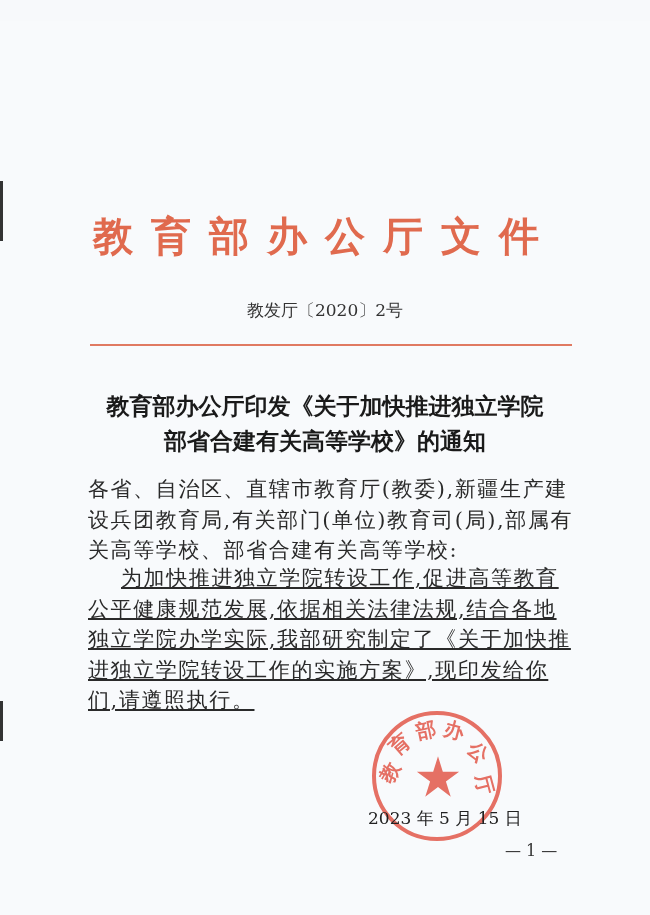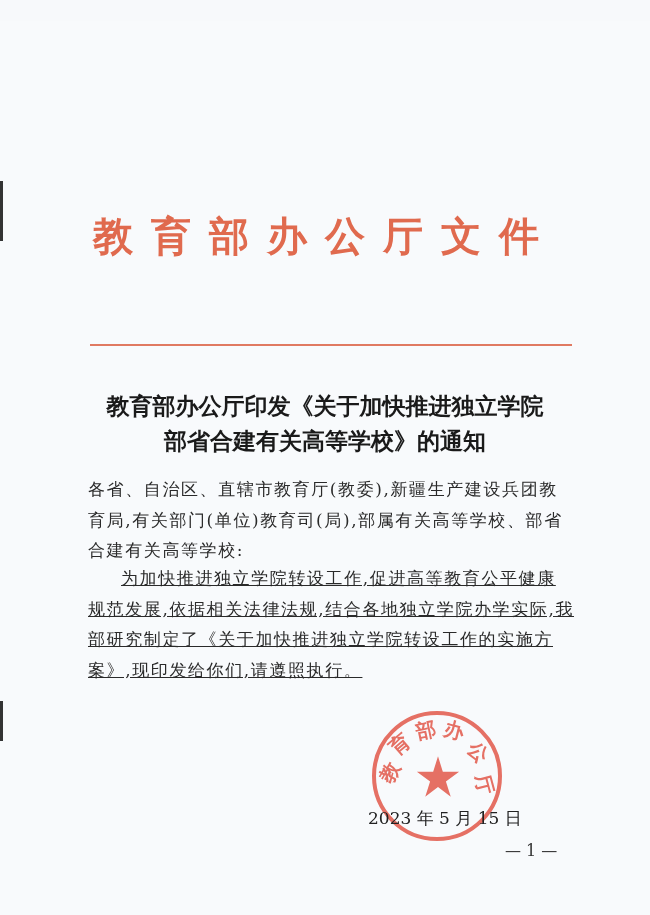--- a/index.html
+++ b/index.html
@@ -19,21 +19,21 @@
   .doc-number {
     position: absolute; top: 278px; left: 0; width: 650px; text-align: center;
     font-size: 17px; color: #333;
   }
   .red-rule { position: absolute; top: 323px; left: 90px; width: 482px; height: 2px; background: #e07a62; }
   .doc-title {
     position: absolute; top: 367px; left: 0; width: 650px; text-align: center;
     font-size: 23px; font-weight: bold; color: #1a1a1a; line-height: 35px;
   }
   .body-text {
-    position: absolute; left: 88px; width: 486px; font-size: 17px;
+    position: absolute; left: 88px; width: 486px; font-size: 21px;
     line-height: 30.5px; color: #2a2a2a; letter-spacing: 1.6px;
   }
   .addressee { top: 453px; }
   .paragraph { top: 542px; text-indent: 33px; text-decoration: underline; }
   .seal {
     position: absolute; left: 372px; top: 690px; width: 130px; height: 130px;
     border: 4px solid #e2584a; border-radius: 50%; box-sizing: border-box; opacity: 0.85;
   }
   .seal-char { position: absolute; color: #e2584a; font-size: 20px; font-weight: bold; }
   .seal-star { position: absolute; left: 40px; top: 40px; width: 44px; height: 44px; }
@@ -48,20 +48,21 @@
   }
 </style>
 </head>
 <body>
 
 <div class="page">
   <div class="edge-mark" style="top:160px;height:60px;"></div>
   <div class="edge-mark" style="top:680px;height:40px;"></div>
 
   <div class="header-title">教育部办公厅文件</div>
+  <div class="doc-number">教发厅〔2020〕2号</div>
   <div class="red-rule"></div>
 
   <div class="doc-title">
     <div>教育部办公厅印发《关于加快推进独立学院</div>
     <div>部省合建有关高等学校》的通知</div>
   </div>
 
   <div class="body-text addressee">各省、自治区、直辖市教育厅(教委),新疆生产建设兵团教育局,有关部门(单位)教育司(局),部属有关高等学校、部省合建有关高等学校:</div>
   <div class="body-text paragraph">为加快推进独立学院转设工作,促进高等教育公平健康规范发展,依据相关法律法规,结合各地独立学院办学实际,我部研究制定了《关于加快推进独立学院转设工作的实施方案》,现印发给你们,请遵照执行。</div>
 

